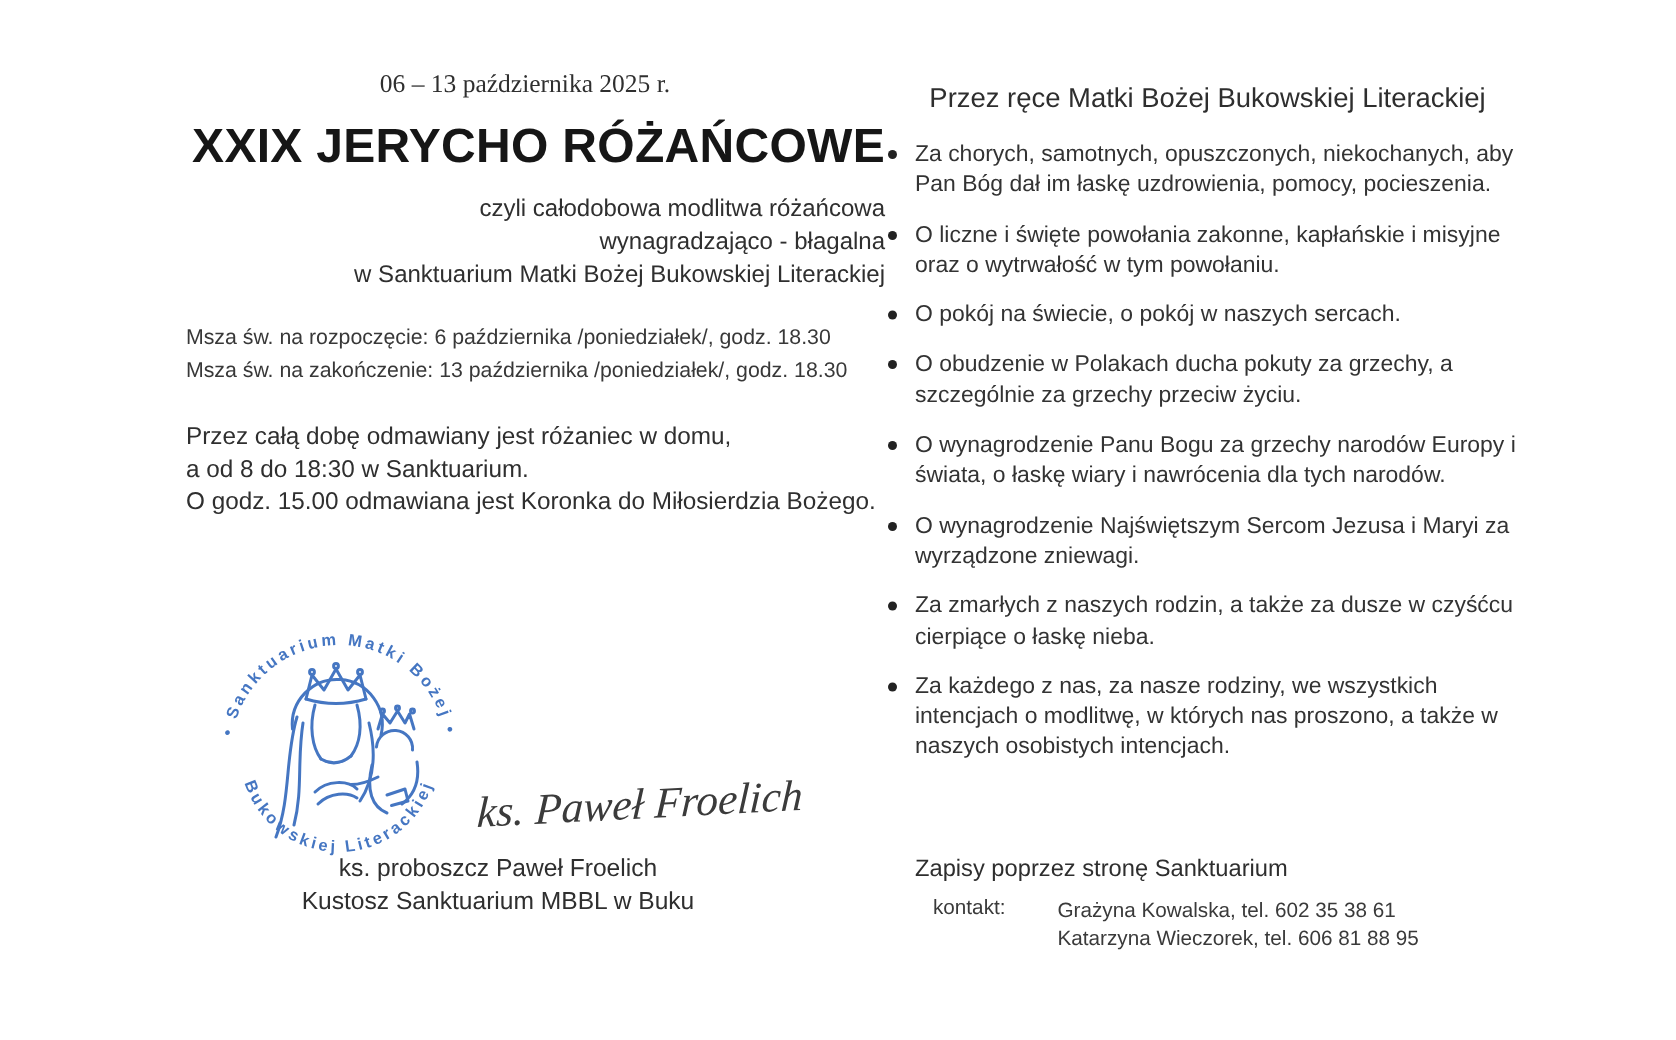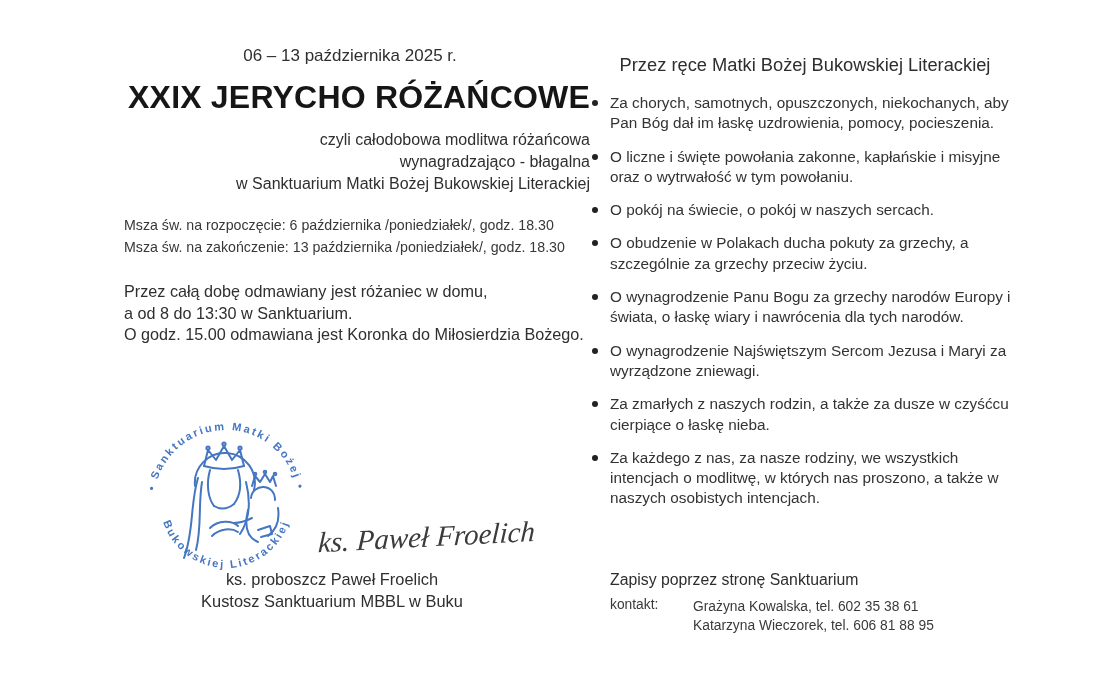--- a/index.html
+++ b/index.html
@@ -3,21 +3,21 @@
 <meta charset="utf-8">
 <style>
   html,body{margin:0;padding:0;}
   body{
     width:1117px;height:693px;position:relative;background:#ffffff;overflow:hidden;
     font-family:"Liberation Sans","DejaVu Sans",sans-serif;color:#333333;
     -webkit-font-smoothing:antialiased;
   }
   
   .left-col{position:absolute;left:110px;top:46px;width:480px;}
-  .date-range{text-align:center;font-size:17px;color:#2f2f2f;}
+  .date-range{text-align:center;font-size:17px;color:#2f2f2f;font-family:Liberation Serif, serif;}
   .doc-title{
     text-align:right;font-size:32px;font-weight:bold;color:#161616;
     margin-top:13px;letter-spacing:.2px;white-space:nowrap;
   }
   .subtitle{margin-top:13px;text-align:right;font-size:16px;line-height:22px;color:#2f2f2f;}
   .mass-block{margin-top:20px;padding-left:14px;font-size:14.2px;line-height:21.5px;color:#383838;white-space:nowrap;}
   .schedule-block{margin-top:23px;padding-left:14px;font-size:16.2px;line-height:21.5px;color:#2f2f2f;white-space:nowrap;}
   
   .stamp{position:absolute;left:140px;top:410px;width:172px;height:178px;}
   .stamp svg{display:block;}
@@ -38,41 +38,41 @@
   .intentions li{
     position:relative;padding-left:22px;margin-bottom:13px;
     font-size:15.3px;line-height:20.3px;color:#333333;
   }
   .intentions li::before{
     content:"";position:absolute;left:4px;top:7px;width:6px;height:6px;border-radius:50%;
     background:#222222;
   }
   .signup{margin-top:62px;padding-left:22px;font-size:15.8px;color:#2e2e2e;}
   .contact-row{margin-top:8px;padding-left:22px;display:flex;font-size:13.8px;color:#3a3a3a;}
-  .contact-label{width:83px;flex:0 0 83px;}
+  .contact-label{width:83px;flex:0 0 83px;margin-left:12px;}
   .contact-lines div{line-height:19px;}
 </style>
 </head>
 <body>
 
 <div class="left-col">
   <div class="date-range">06 – 13 października 2025 r.</div>
   <div class="doc-title">XXIX JERYCHO RÓŻAŃCOWE</div>
   <div class="subtitle">
     <div>czyli całodobowa modlitwa różańcowa</div>
     <div>wynagradzająco - błagalna</div>
     <div>w Sanktuarium Matki Bożej Bukowskiej Literackiej</div>
   </div>
   <div class="mass-block">
     <div>Msza św. na rozpoczęcie: 6 października /poniedziałek/, godz. 18.30</div>
     <div>Msza św. na zakończenie: 13 października /poniedziałek/, godz. 18.30</div>
   </div>
   <div class="schedule-block">
     <div>Przez całą dobę odmawiany jest różaniec w domu,</div>
-    <div>a od 8 do 13:30 w Sanktuarium.</div>
+    <div>a od 8 do 18:30 w Sanktuarium.</div>
     <div>O godz. 15.00 odmawiana jest Koronka do Miłosierdzia Bożego.</div>
   </div>
 </div>
 
 <div class="stamp">
   <svg width="172" height="178" viewBox="0 0 172 178">
     <defs>
       <path id="arcTop" d="M 14 92 A 72 72 0 0 1 158 92"></path>
       <path id="arcBottom" d="M 20 92 A 66 66 0 0 0 152 92"></path>
     </defs>

